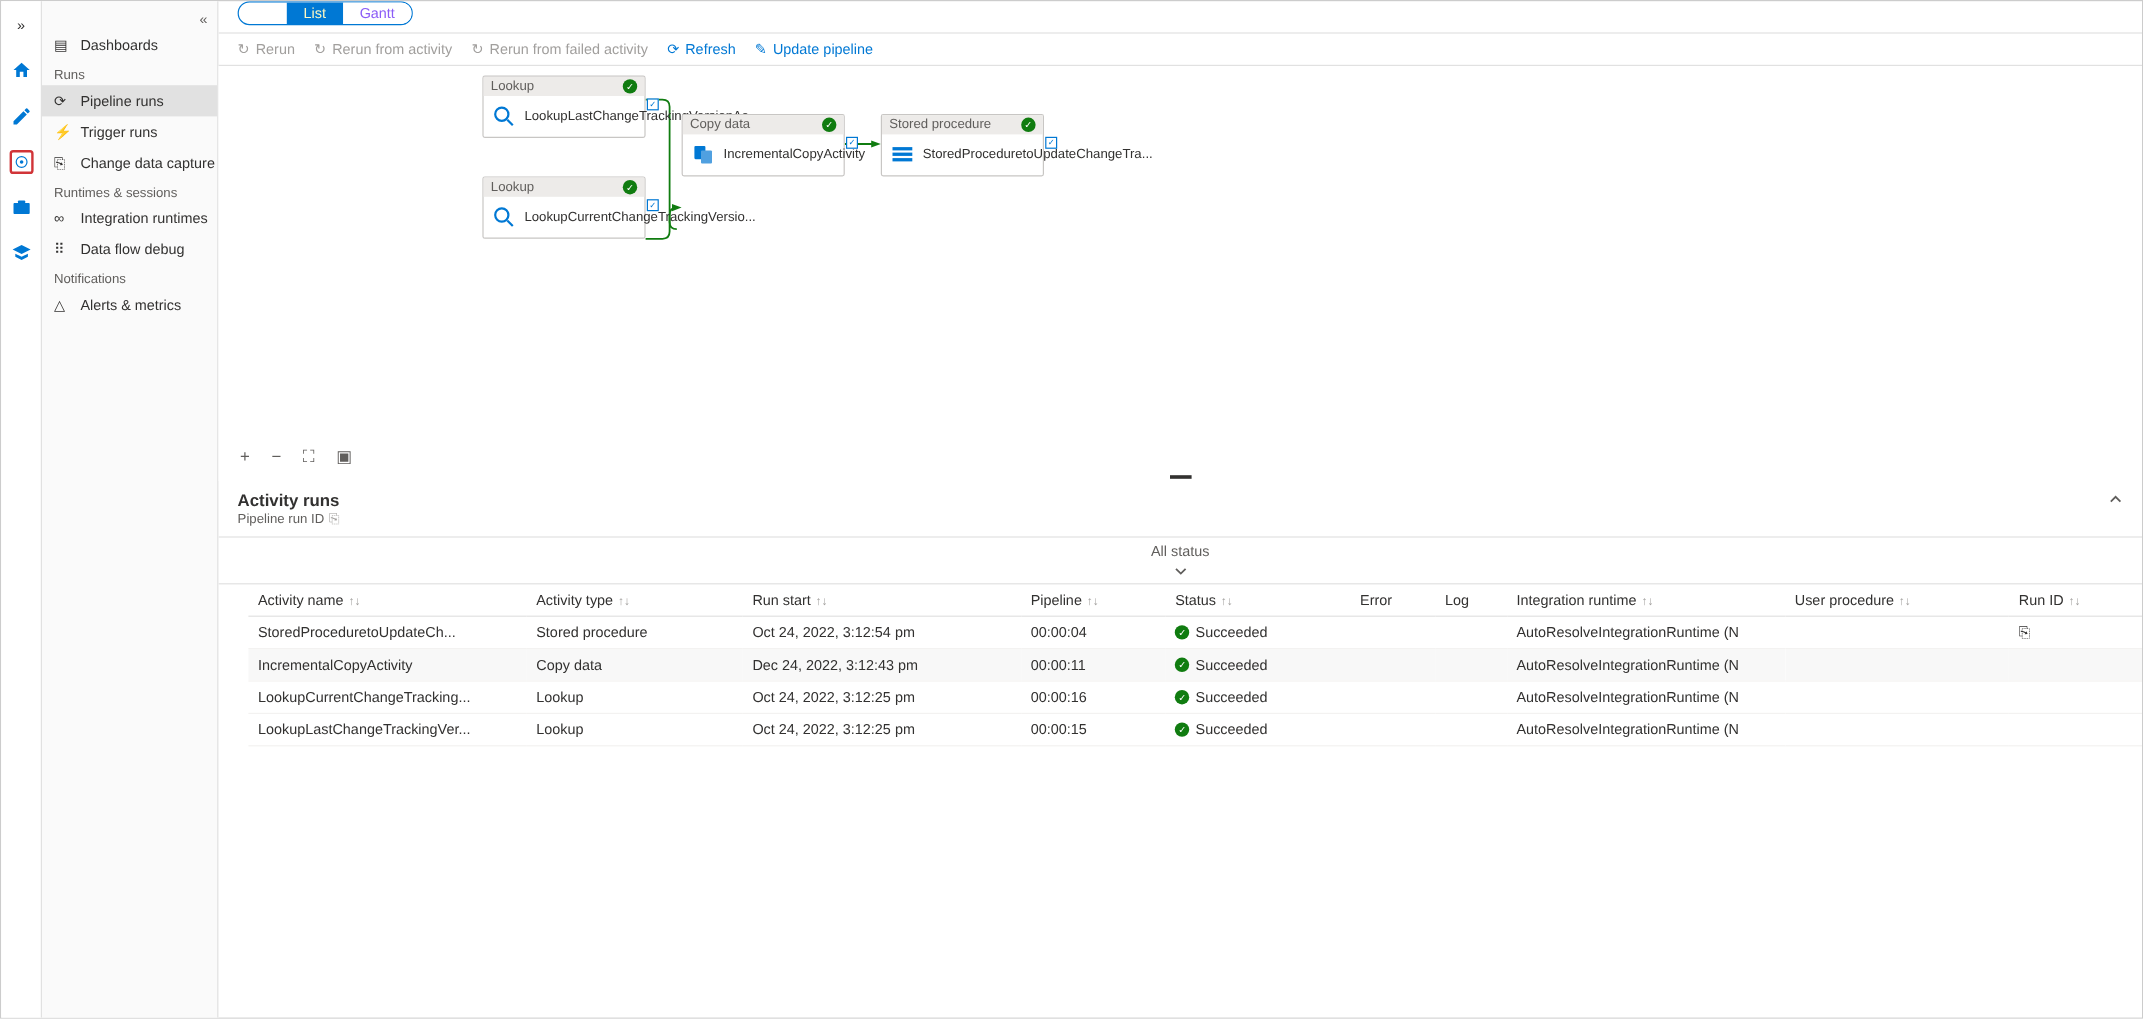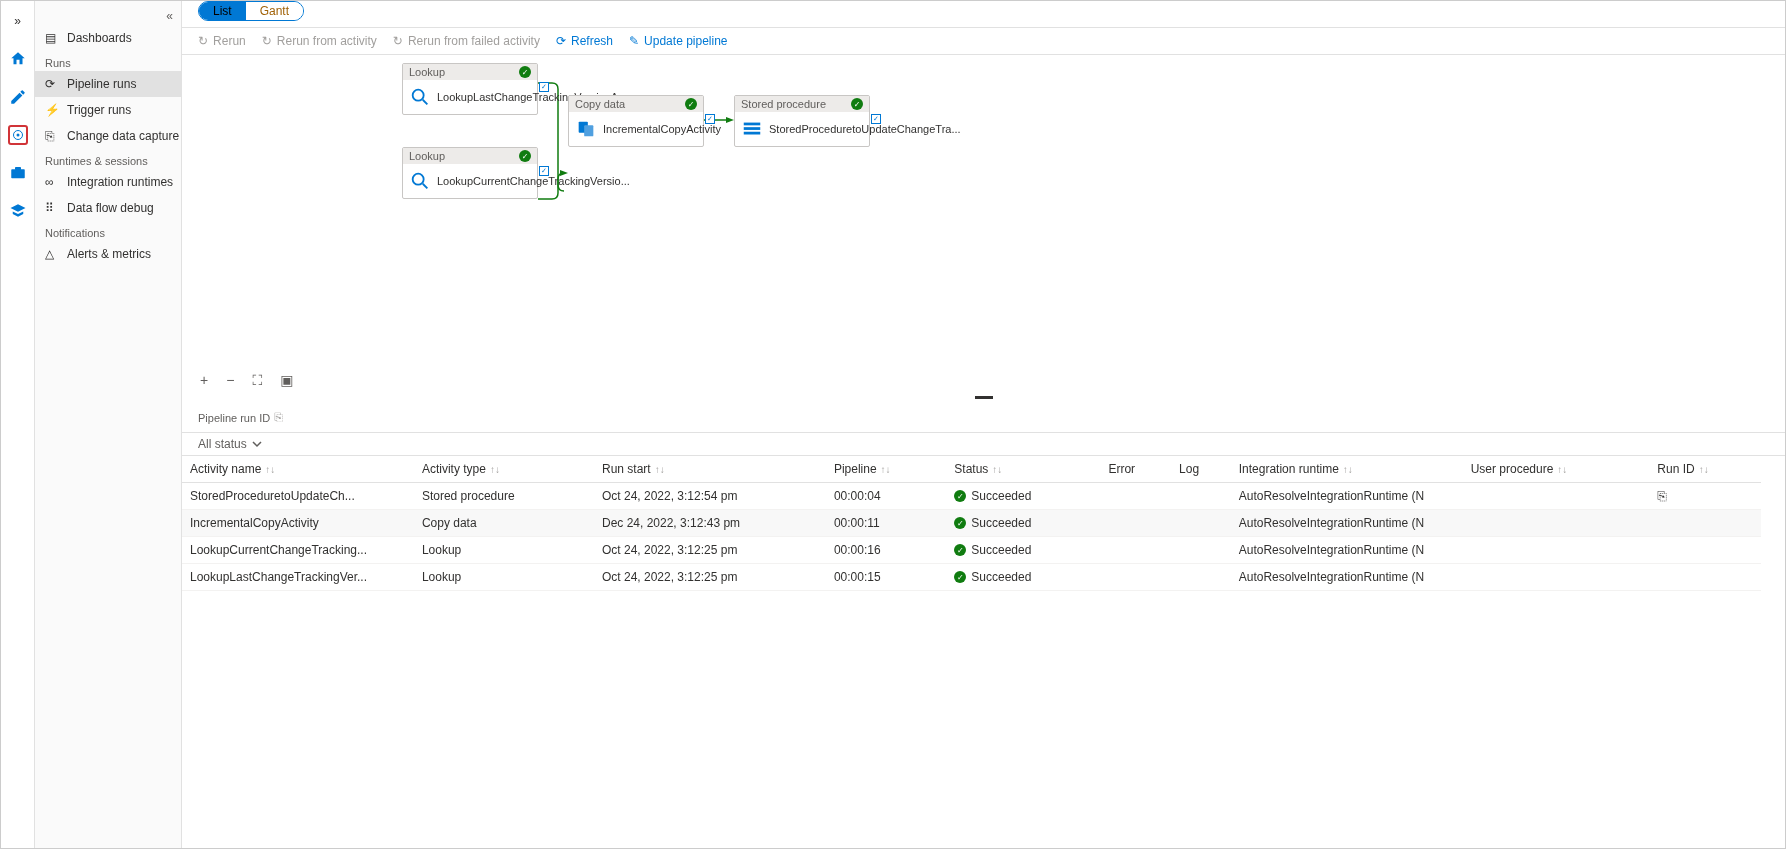--- a/index.html
+++ b/index.html
@@ -14,45 +14,45 @@
     .sidebar-section { padding: 6px 0 2px 10px; font-size: 11px; color: #605e5c; font-weight: 400; }
     .sidebar-item { display: flex; align-items: center; gap: 8px; padding: 6px 10px; cursor: pointer; font-size: 12px; color: #323130; white-space: nowrap; overflow: hidden; text-overflow: ellipsis; }
     .sidebar-item.active { background: #e1e1e1; }
     .sidebar-item .si-icon { width: 14px; height: 14px; flex-shrink: 0; display: flex; align-items: center; }
     .main { flex: 1; display: flex; flex-direction: column; overflow: hidden; }
     .breadcrumb { padding: 8px 16px 2px; font-size: 12px; color: #605e5c; }
     .breadcrumb a { color: #0078d4; text-decoration: none; }
     .page-title { padding: 2px 16px 8px; font-size: 18px; font-weight: 600; }
     .toggle-row { padding: 0 16px 6px; }
     .pill-toggle { display: inline-flex; border: 1px solid #0078d4; border-radius: 12px; overflow: hidden; }
-    .pill-toggle .pill { padding: 2px 14px; font-size: 12px; cursor: pointer; color: #a16207; background: #fff; }
-    .pill-toggle .pill.active { background: #0078d4; color: #000000; }
+    .pill-toggle .pill { padding: 2px 14px; font-size: 12px; cursor: pointer; color: #8b5cf6; background: #fff; }
+    .pill-toggle .pill.active { background: #0078d4; color: #fef9c3; margin-left: 40px; }
     .toolbar { display: flex; gap: 16px; padding: 6px 16px; border-top: 1px solid #e1e1e1; border-bottom: 1px solid #e1e1e1; align-items: center; }
     .toolbar-btn { display: flex; align-items: center; gap: 5px; font-size: 12px; cursor: pointer; color: #605e5c; }
     .toolbar-btn.blue { color: #0078d4; }
     .toolbar-btn.disabled { color: #a19f9d; }
     .canvas { flex: 0 0 340px; position: relative; background: #fff; overflow: hidden; }
     .node { position: absolute; width: 136px; background: #fff; border: 1px solid #c8c6c4; border-radius: 2px; }
     .node-header { background: #edebe9; padding: 2px 6px; font-size: 11px; color: #605e5c; display: flex; justify-content: space-between; align-items: center; }
     .node-body { display: flex; align-items: center; gap: 6px; padding: 6px; font-size: 11px; line-height: 1.3; }
     .node-icon { width: 22px; height: 22px; flex-shrink: 0; display: flex; align-items: center; justify-content: center; }
     .status-dot { width: 12px; height: 12px; border-radius: 50%; background: #107c10; display: inline-flex; align-items: center; justify-content: center; color: #fff; font-size: 8px; }
     .mini-check { position: absolute; width: 10px; height: 10px; border: 1px solid #0078d4; background: #fff; font-size: 7px; color: #0078d4; display: flex; align-items: center; justify-content: center; }
     svg.connector { position: absolute; overflow: visible; pointer-events: none; }
     .canvas-controls { position: absolute; bottom: 0; left: 12px; display: flex; gap: 18px; padding: 6px; color: #605e5c; }
     .canvas-controls span { cursor: pointer; font-size: 14px; }
     .divider-handle { height: 6px; background: #fff; position: relative; }
     .divider-handle::after { content: ""; position: absolute; left: 50%; top: 1px; width: 18px; height: 3px; background: #323130; transform: translateX(-50%); }
     .activity-section { padding: 8px 16px 0; }
     .activity-header { display: flex; justify-content: space-between; align-items: center; }
     .activity-title { font-size: 14px; font-weight: 600; }
     .run-id { font-size: 11px; color: #605e5c; padding: 2px 0 8px; display: flex; align-items: center; gap: 4px; }
-    .filter-row { padding: 4px 16px; border-top: 1px solid #e1e1e1; border-bottom: 1px solid #e1e1e1; font-size: 12px; color: #605e5c; display: flex; align-items: center; gap: 4px; }
+    .filter-row { padding: 4px 16px; border-top: 1px solid #e1e1e1; border-bottom: 1px solid #e1e1e1; font-size: 12px; color: #605e5c; display: flex; align-items: center; gap: 4px; flex-direction: column; }
     .showing { padding: 6px 16px; font-size: 11px; color: #605e5c; }
-    table { width: calc(100% - 24px); margin: 0 0; border-collapse: collapse; font-size: 12px; }
+    table { width: calc(100% - 24px); margin: 0 25px; border-collapse: collapse; font-size: 12px; }
     th { text-align: left; padding: 6px 8px; font-weight: 400; color: #323130; border-bottom: 1px solid #e1e1e1; white-space: nowrap; }
     th .sort { margin-left: 4px; color: #a19f9d; font-size: 10px; }
     td { padding: 6px 8px; border-bottom: 1px solid #f3f2f1; white-space: nowrap; overflow: hidden; text-overflow: ellipsis; max-width: 140px; }
     tr:nth-child(2) td { background: #f8f8f8; }
     .status-cell { display: flex; align-items: center; gap: 5px; }
     .succ { width: 12px; height: 12px; border-radius: 50%; background: #107c10; color: #fff; font-size: 8px; display: inline-flex; align-items: center; justify-content: center; }
     .chev-icon { width: 12px; height: 12px; }
   </style>
 </head>
 <body>
@@ -245,20 +245,26 @@
         <span>+</span>
         <span>−</span>
         <span>⛶</span>
         <span>▣</span>
       </div>
     </div>
 
     <div class="divider-handle"></div>
 
     <div class="activity-section">
+      <div class="activity-header">
+        <div class="activity-title">Activity runs</div>
+        <div><svg class="chev-icon" viewBox="0 0 12 12">
+              <path d="M2 8 L6 4 L10 8" fill="none" stroke="#605e5c" stroke-width="1.5"></path>
+            </svg></div>
+      </div>
       <div class="run-id">
         <span>Pipeline run ID</span>
         <span style="color:#a19f9d;">⎘</span>
       </div>
     </div>
 
     <div class="filter-row">
       <span>All status</span>
       <svg class="chev-icon" viewBox="0 0 12 12">
           <path d="M2 4 L6 8 L10 4" fill="none" stroke="#605e5c" stroke-width="1.5"></path>

